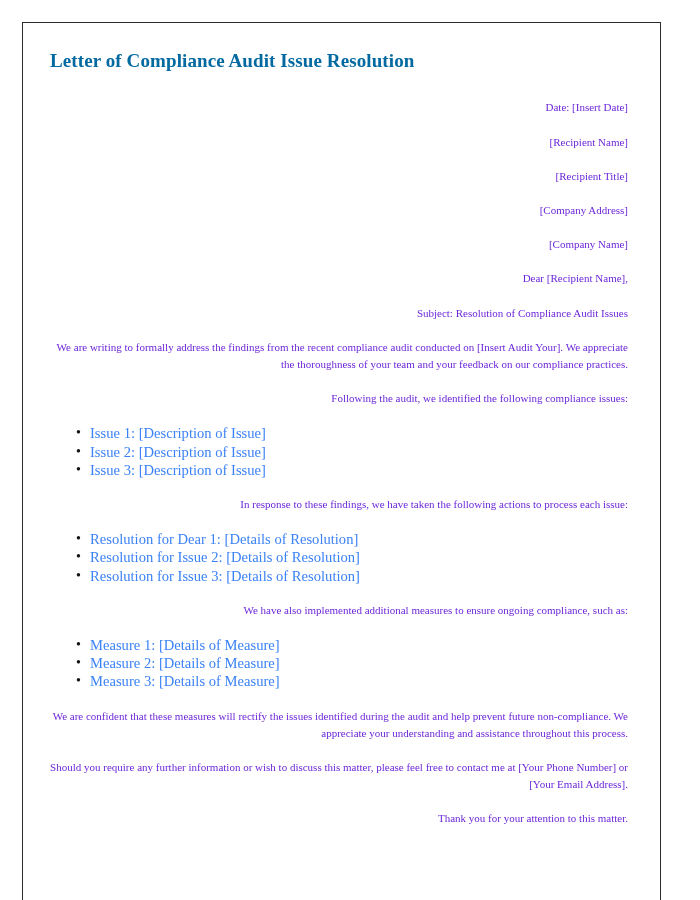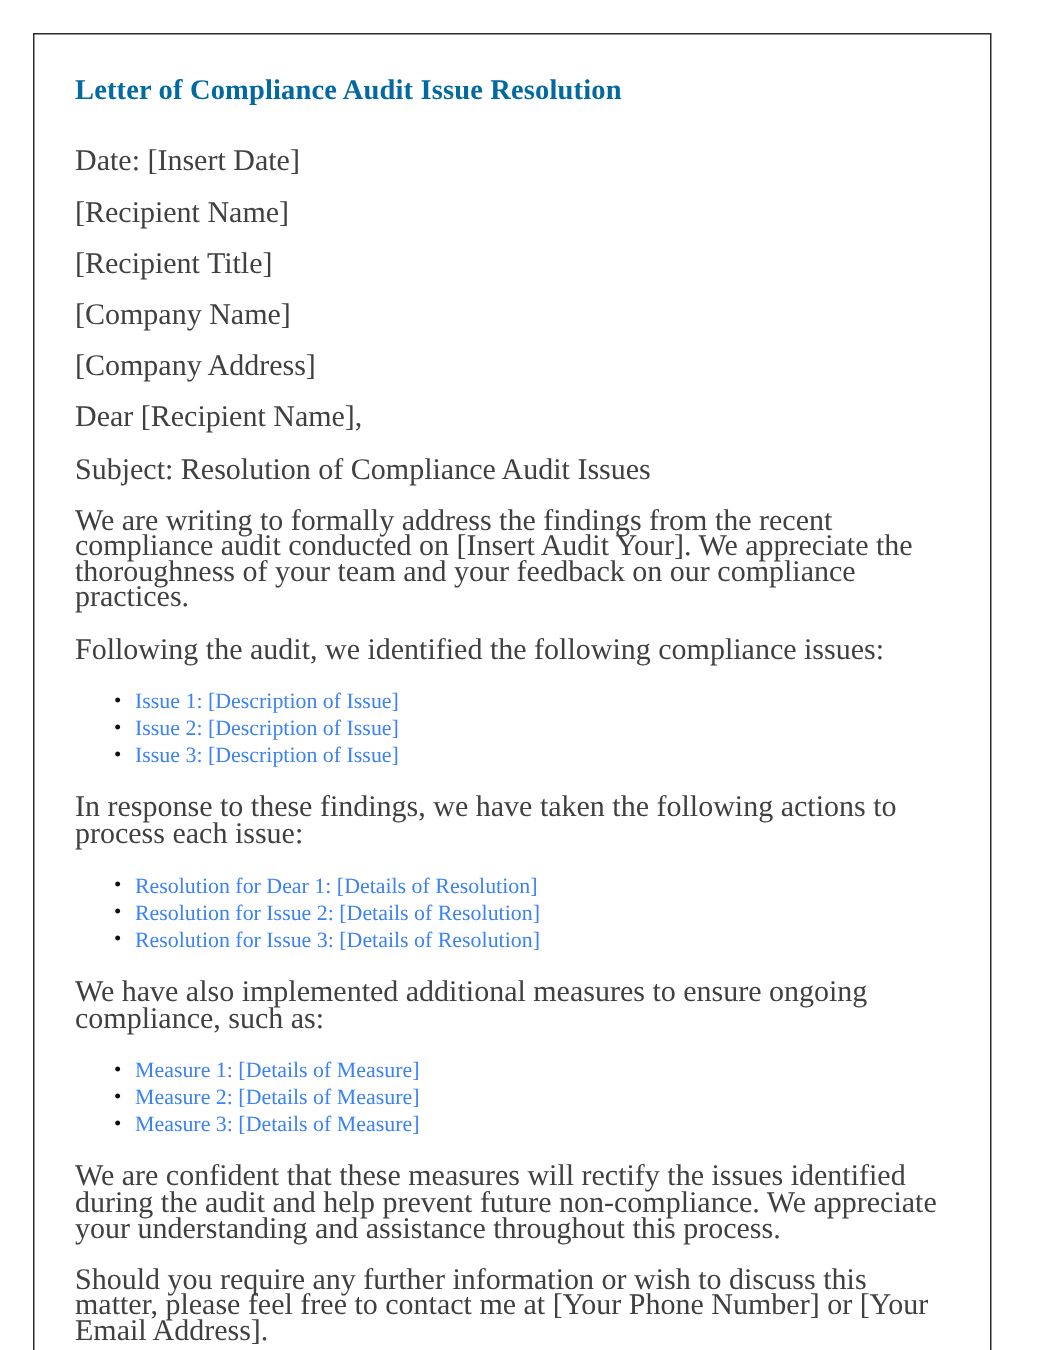--- a/index.html
+++ b/index.html
@@ -35,26 +35,26 @@
     font-size: 19px;
     font-weight: bold;
     line-height: 1.28;
     color: #0369a1;
     margin: 0 0 26px 0;
     letter-spacing: 0.1px;
     max-width: 500px;
   }
 
   .para {
-    font-size: 20px;
+    font-size: 11px;
     line-height: 17.2px;
-    color: #404040;
+    color: #6d28d9;
     margin: 0 0 17px 0;
     max-width: 578px;
-    text-align: left;
+    text-align: right;
   }
 
   .para.meta {
     margin-bottom: 17px;
   }
 
   .bullets {
     list-style: none;
     margin: 0 0 17px 0;
     padding: 0;
@@ -86,23 +86,23 @@
   <div class="page-inner">
 
     <h1 class="doc-title">Letter of Compliance Audit Issue Resolution</h1>
 
     <p class="para meta">Date: [Insert Date]</p>
 
     <p class="para meta">[Recipient Name]</p>
 
     <p class="para meta">[Recipient Title]</p>
 
+    <p class="para meta">[Company Address]</p>
+
     <p class="para meta">[Company Name]</p>
-
-    <p class="para meta">[Company Address]</p>
 
     <p class="para meta">Dear [Recipient Name],</p>
 
     <p class="para meta">Subject: Resolution of Compliance Audit Issues</p>
 
     <p class="para">We are writing to formally address the findings from the recent compliance audit conducted on [Insert Audit Your]. We appreciate the thoroughness of your team and your feedback on our compliance practices.</p>
 
     <p class="para">Following the audit, we identified the following compliance issues:</p>
 
     <ul class="bullets">

